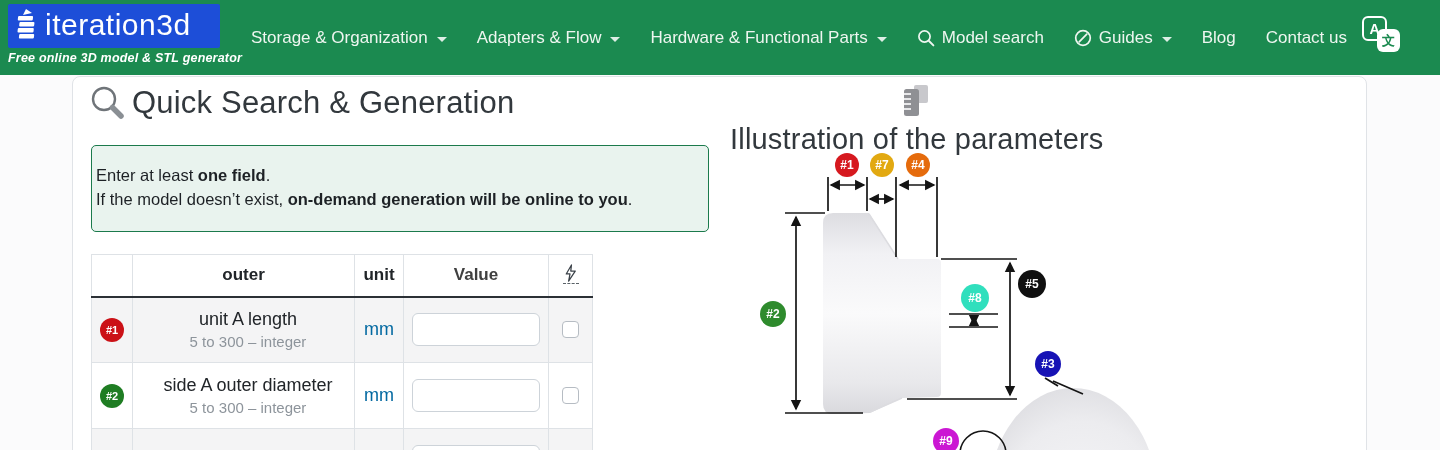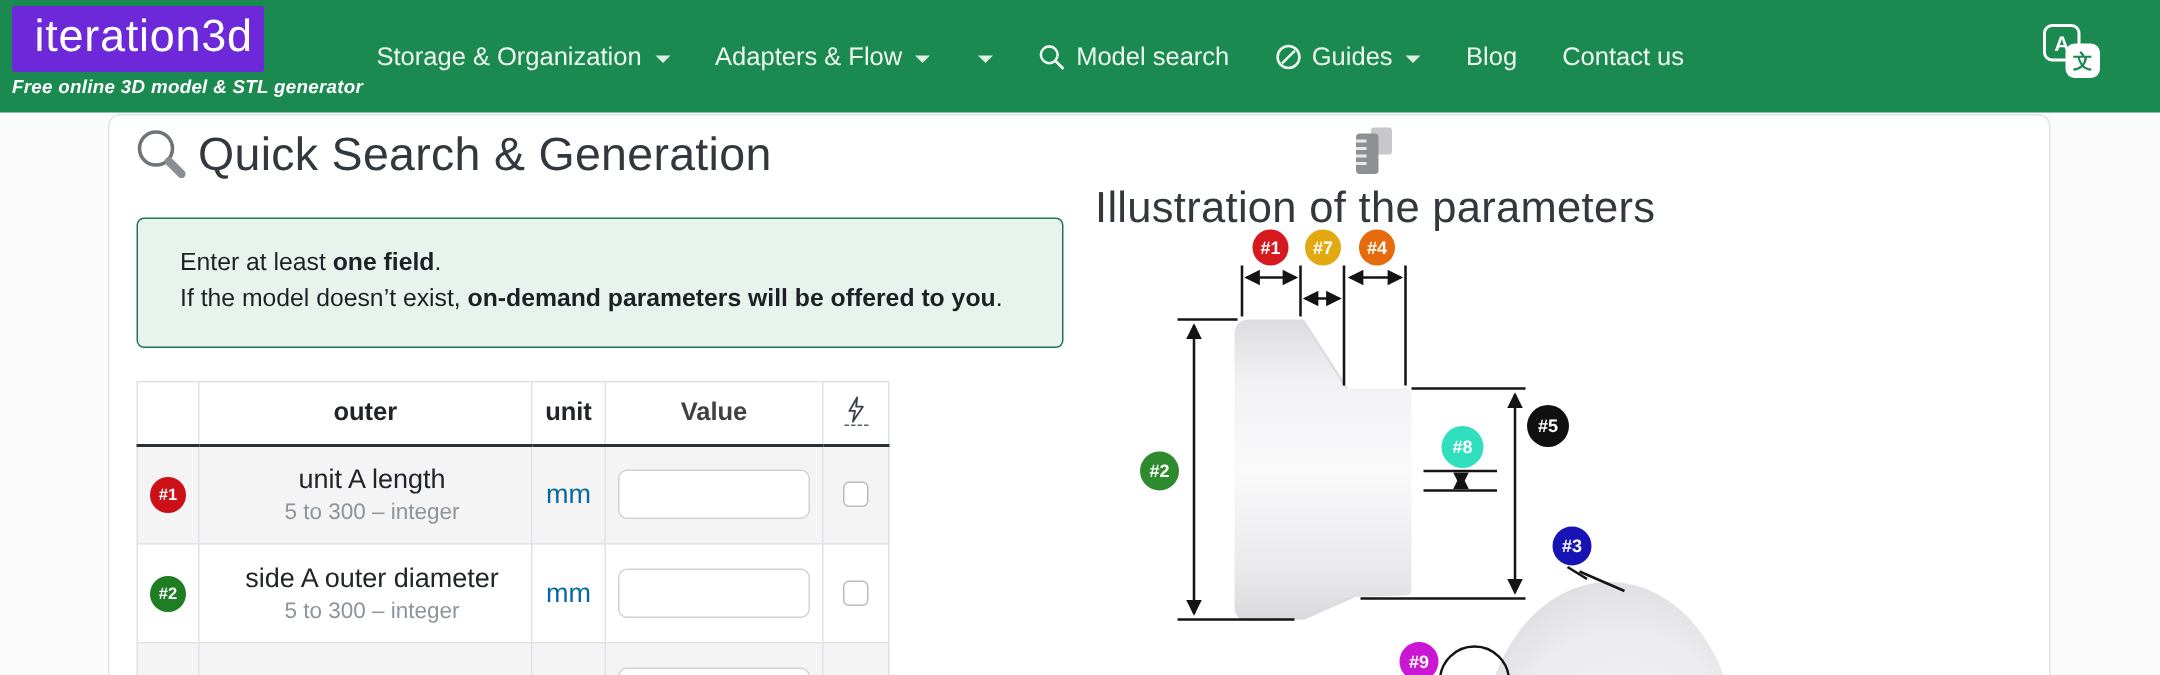--- a/index.html
+++ b/index.html
@@ -10,22 +10,22 @@
     font-family:"Liberation Sans", sans-serif;
     color:#212529;
   }
   
   .navbar {
     position:absolute; left:0; top:0; width:1440px; height:75px;
     background:#1b8a50;
   }
   .brand-wrap { position:absolute; left:8px; top:4px; cursor:pointer; }
   .brand-box {
-    background:#6d28d9; padding:4px 12px 6px 8px; border-radius:2px;
-    display:flex; align-items:center; gap:7px; width:168px; height:44px;
+    background:#1d4ed8; padding:4px 12px 6px 8px; border-radius:2px;
+    display:flex; align-items:center; gap:7px; width:212px; height:44px;
   }
   .brand-text { color:#fff; font-size:30px; font-weight:500; letter-spacing:0.5px; line-height:1; }
   .tagline { color:#fff; font-size:12.5px; font-weight:bold; font-style:italic; margin-top:3px; letter-spacing:0.2px; }
   .nav-items {
     position:absolute; left:236px; top:0; height:75px;
     display:flex; align-items:center;
   }
   .nav-item {
     display:flex; align-items:center; gap:7px;
     padding:0 15px; color:#eef6f0; font-size:17px; cursor:pointer; white-space:nowrap;
@@ -55,21 +55,21 @@
   }
   .section-head { position:absolute; display:flex; align-items:center; }
   .qs-head { left:16px; top:7px; gap:5px; }
   .qs-head .head-text { font-size:31px; color:#32383d; letter-spacing:0.2px; }
   .il-head { left:657px; top:8px; gap:6px;flex-direction:column; }
   .il-head .head-text { font-size:29px; color:#32383d; letter-spacing:0.2px; }
   
   .alert {
     position:absolute; left:18px; top:68px; width:618px; height:87px;
     background:#e9f3ee; border:1px solid #1b7a4c; border-radius:5px;
-    padding:17px 28px; font-size:16.5px; line-height:24px; color:#1d2125;
+    padding:17px 4px; font-size:16.5px; line-height:24px; color:#1d2125;
   }
   .alert b { font-weight:bold; }
   
   table.params {
     position:absolute; left:18px; top:177px; width:501px;
     border-collapse:collapse; table-layout:fixed;
     border:1px solid #dee2e6;
   }
   table.params th, table.params td {
     border:1px solid #dee2e6; vertical-align:middle; text-align:center;
@@ -145,20 +145,21 @@
   <div class="nav-items">
     <div class="nav-item">
       <span>Storage &amp; Organization</span>
       <span class="caret"></span>
     </div>
     <div class="nav-item">
       <span>Adapters &amp; Flow</span>
       <span class="caret"></span>
     </div>
     <div class="nav-item">
+      <span>Hardware &amp; Functional Parts</span>
       <span class="caret"></span>
     </div>
     <div class="nav-item">
       <svg width="18" height="18" viewBox="0 0 18 18">
         <circle cx="7.5" cy="7.5" r="5.6" fill="none" stroke="#eef6f0" stroke-width="1.7"></circle>
         <line x1="12" y1="12" x2="16.4" y2="16.4" stroke="#eef6f0" stroke-width="1.9" stroke-linecap="round"></line>
       </svg>
       <span>Model search</span>
     </div>
     <div class="nav-item">
@@ -188,21 +189,21 @@
   <div class="section-head qs-head">
     <svg width="38" height="38" viewBox="0 0 38 38">
       <circle cx="15" cy="15" r="11" fill="none" stroke="#6f7479" stroke-width="2.4"></circle>
       <line x1="23.5" y1="23.5" x2="32" y2="32" stroke="#8a8f94" stroke-width="5.5" stroke-linecap="round"></line>
     </svg>
     <span class="head-text">Quick Search &amp; Generation</span>
   </div>
 
   <div class="alert">
     <div><span>Enter at least </span><b>one field</b><span>.</span></div>
-    <div><span>If the model doesn’t exist, </span><b>on-demand parameters will be offered to you</b><span>.</span></div>
+    <div><span>If the model doesn’t exist, </span><b>on-demand generation will be online to you</b><span>.</span></div>
   </div>
 
   <table class="params">
     <colgroup>
         <col style="width:41px">
         <col style="width:222px">
         <col style="width:49px">
         <col style="width:145px">
         <col style="width:44px">
       </colgroup>

